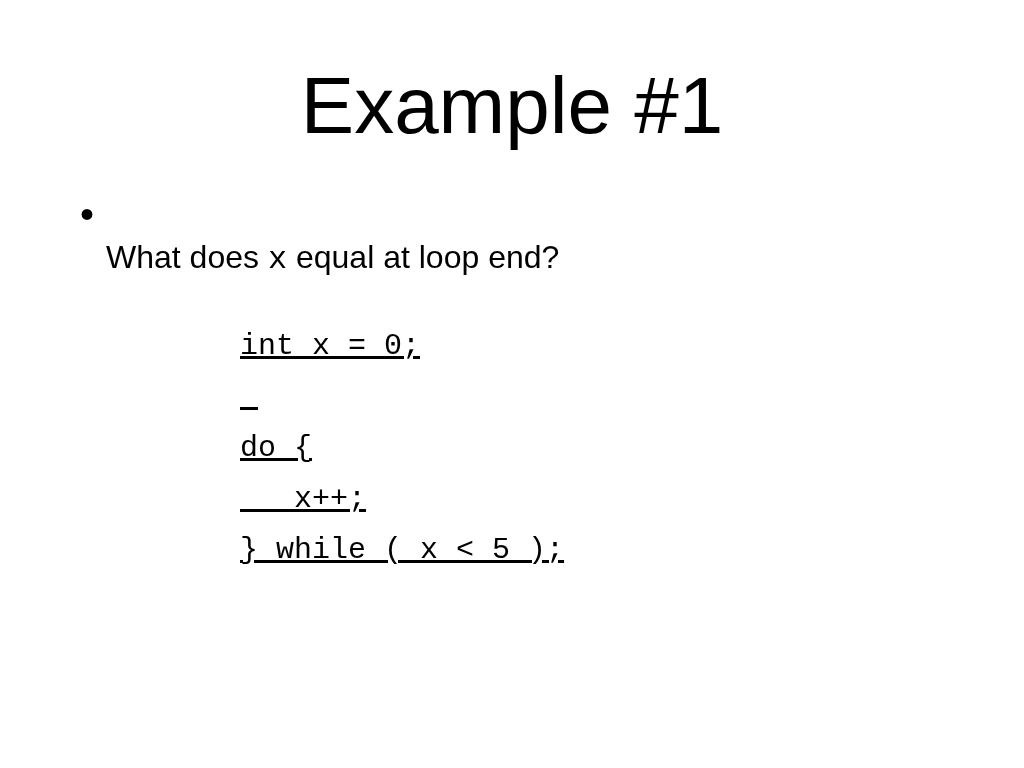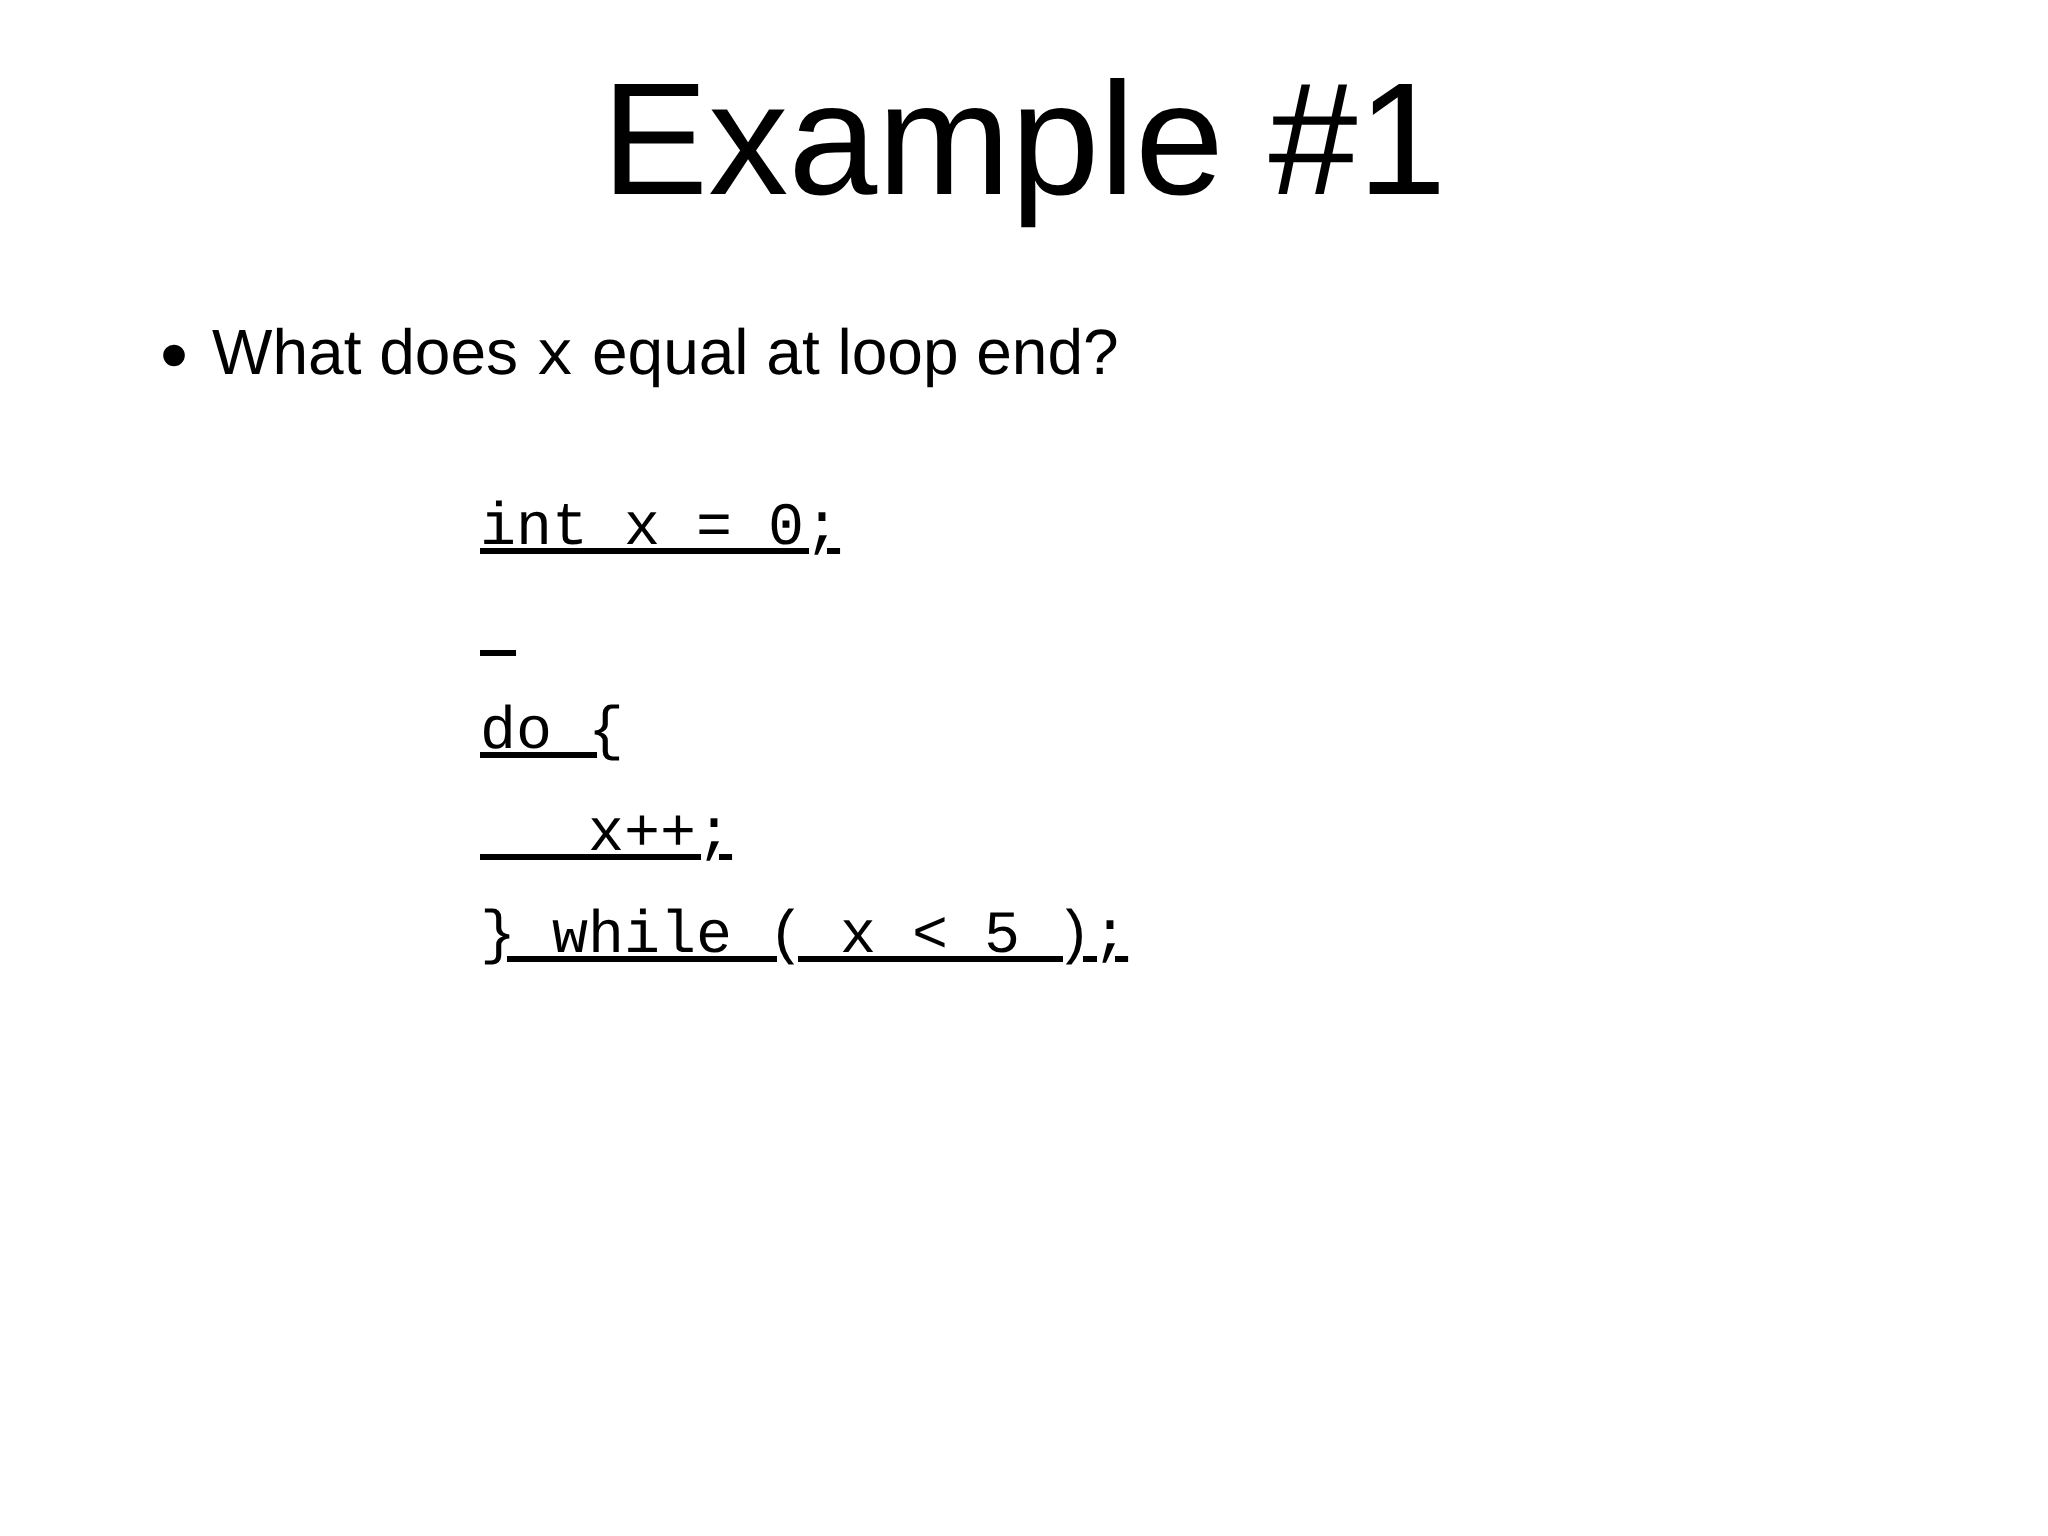--- a/index.html
+++ b/index.html
@@ -13,21 +13,21 @@
       height: 768px;
       background: #ffffff;
       font-family: Arial, Helvetica, sans-serif;
       overflow: hidden;
     }
 
     .slide {
       width: 1024px;
       height: 768px;
       background: #ffffff;
-      padding: 24px 60px;
+      padding: 60px 60px;
       display: flex;
       flex-direction: column;
     }
 
     .title {
       font-size: 80px;
       font-weight: normal;
       text-align: center;
       color: #000000;
       margin-bottom: 40px;
@@ -52,20 +52,21 @@
     .bullet-dot {
       font-size: 40px;
       line-height: 1.1;
       flex-shrink: 0;
     }
 
     .bullet-text {
       font-size: 32px;
       line-height: 1.3;
       font-family: Arial, Helvetica, sans-serif;
+      margin-top: 45px;
     }
 
     .bullet-text .code-inline {
       font-family: 'Courier New', Courier, monospace;
       font-size: 32px;
     }
 
     .code-block {
       font-family: 'Courier New', Courier, monospace;
       font-size: 30px;

